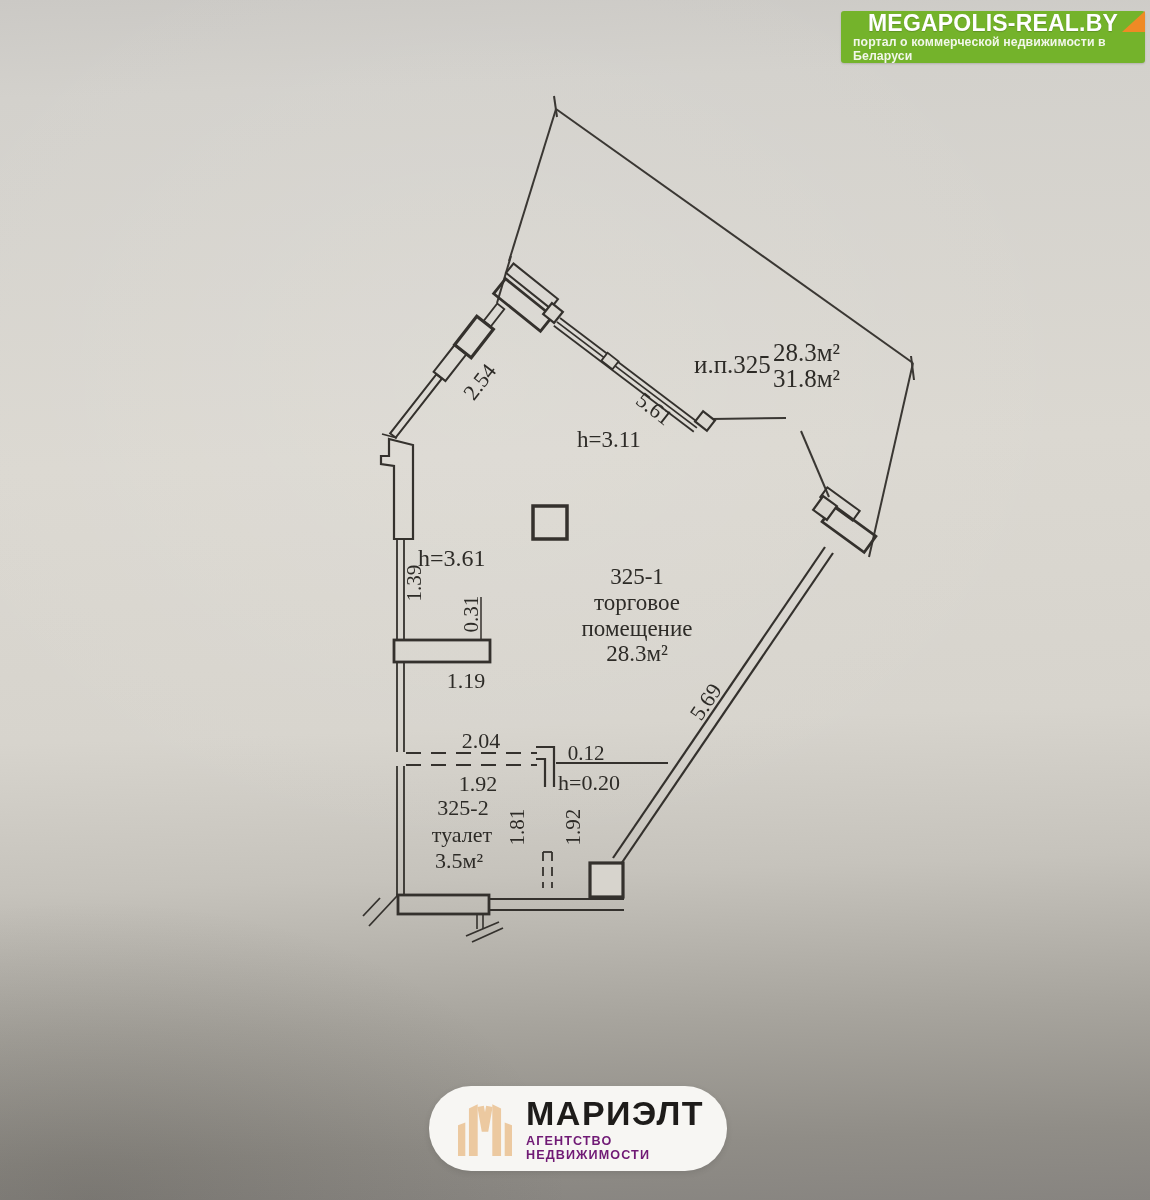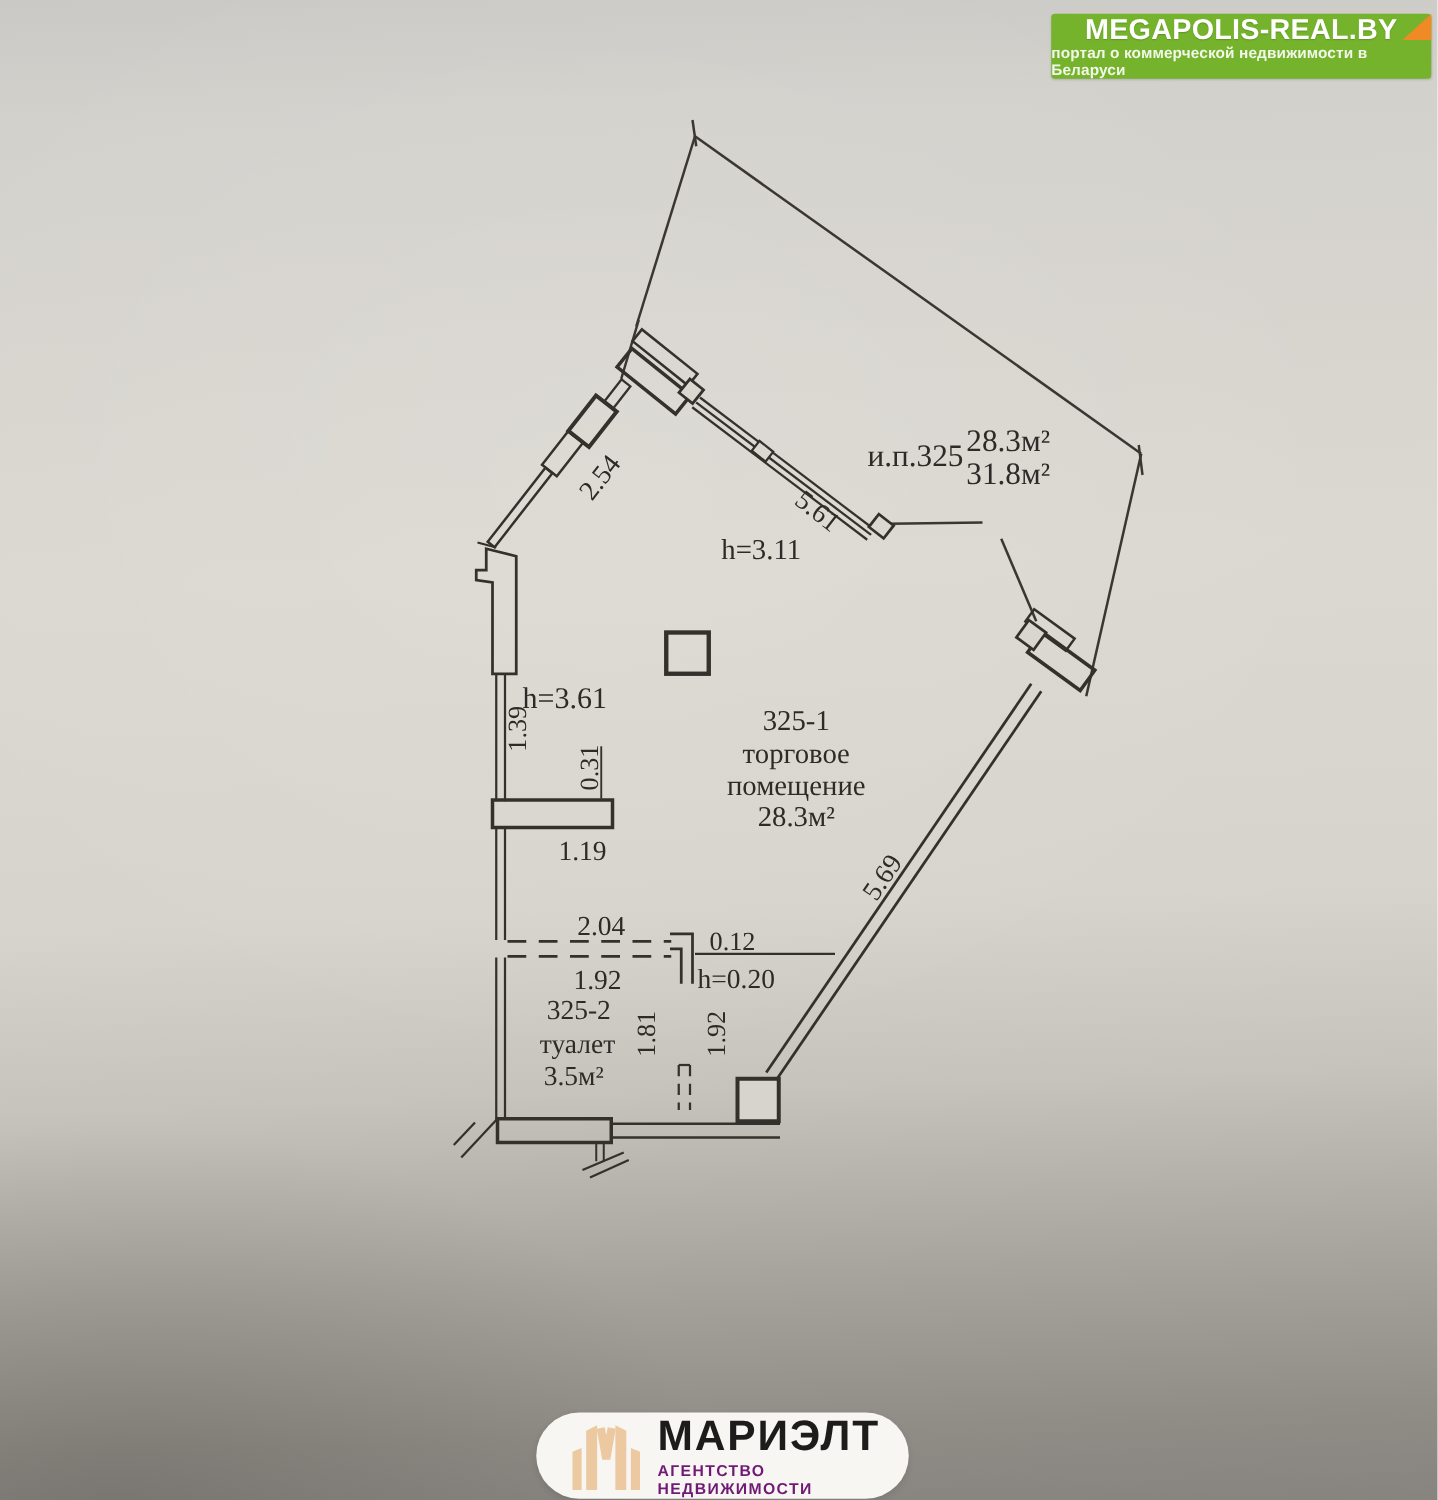--- a/index.html
+++ b/index.html
@@ -36,34 +36,34 @@
     display:flex;flex-direction:column;justify-content:center;align-items:center;
     box-shadow:0 1px 2px rgba(0,0,0,0.15);
   }
   .mega-title{
     color:#ffffff;font-weight:bold;font-size:23px;line-height:24px;
     letter-spacing:0.2px;text-shadow:0 1px 1px rgba(0,0,0,0.18);
   }
   .mega-sub{
     color:#f2f7ea;font-weight:bold;font-size:12.3px;line-height:14px;
     letter-spacing:0.1px;
+    padding-left:12px;
   }
   .mega-fold{
     position:absolute;right:0;top:0;width:0;height:0;
     border-top:21px solid transparent;
     border-right:23px solid transparent;
   }
 
   
   .mariel-pill{
-    position:absolute;left:429px;top:1086px;width:298px;height:69px;
+    position:absolute;left:429px;top:1086px;width:298px;height:85px;
     background:#f7f6f3;border-radius:42px;
     display:flex;align-items:center;
     box-shadow:0 2px 6px rgba(0,0,0,0.10);
-    margin-top:44px;
   }
   .mariel-icon{margin-left:27px;width:58px;height:54px;flex:0 0 auto;}
   .mariel-textcol{margin-left:12px;display:flex;flex-direction:column;}
   .mariel-name{
     color:#1e1c1a;font-weight:bold;font-size:34px;line-height:34px;letter-spacing:1.5px;
   }
   .mariel-tagline{
     margin-top:4px;color:#701a75;font-weight:bold;font-size:12.6px;
     line-height:14px;letter-spacing:1.1px;
   }

